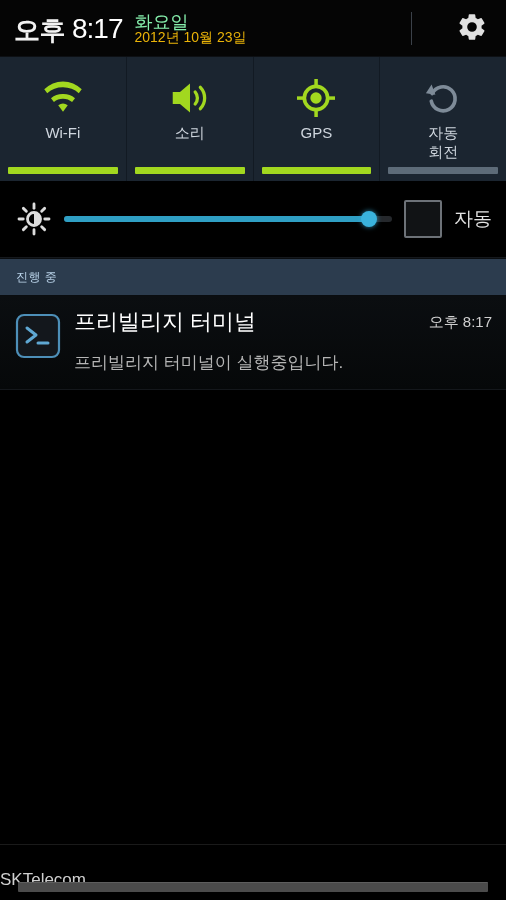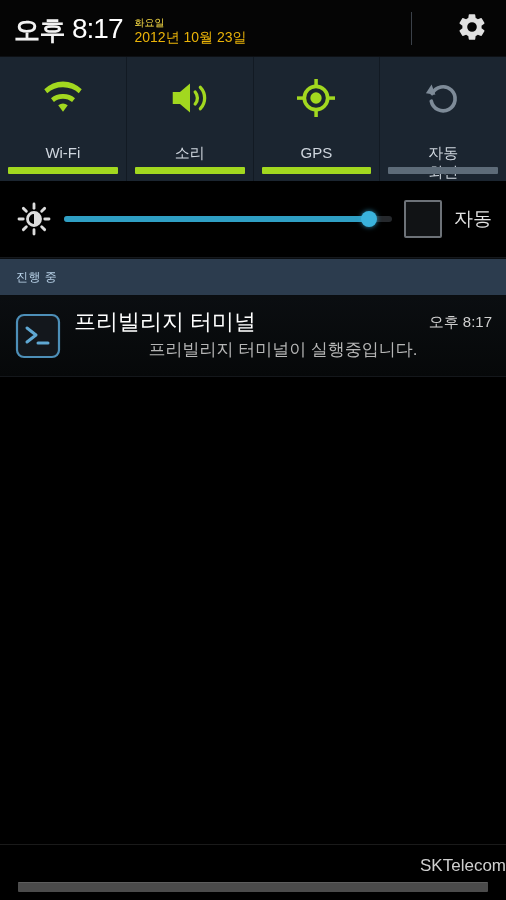--- a/index.html
+++ b/index.html
@@ -51,22 +51,22 @@
     margin-top: 1px;
   }
   .datewrap {
     margin-left: 12px;
     margin-top: 3px;
     display: flex;
     flex-direction: column;
     line-height: 15px;
   }
   .dateday {
-    color: #fde047;
-    font-size: 10px;
+    color: #86efac;
+    font-size: 18px;
   }
   .datefull {
     color: #eab308;
     font-size: 14px;
   }
   .hdr-divider {
     position: absolute;
     right: 94px;
     top: 12px;
     width: 1px;
@@ -95,21 +95,20 @@
     flex: 1 1 0;
     position: relative;
     display: flex;
     flex-direction: column;
     align-items: center;
     justify-content: flex-start;
     padding-top: 18px;
     box-sizing: border-box;
     border-right: 1px solid #121a23;
     cursor: pointer;
-    gap: 20px;
   }
   .toggle:last-child { border-right: none; }
   .toggle .ticon {
     height: 46px;
     display: flex;
     align-items: center;
     justify-content: center;
   }
   .toggle .tlabel {
     margin-top: 2px;
@@ -252,38 +251,37 @@
   .notif-time {
     color: #cfcfcf;
     font-size: 15px;
     margin-left: 10px;
     flex: 0 0 auto;
   }
   .notif-text {
     color: #b6b6b6;
     font-size: 17px;
     line-height: 24px;
-    margin-top: 2px;
-    text-align: center;
+    margin-top: 15px;
   }
 
   
   .footer {
     height: 55px;
     background: #000000;
     position: relative;
     border-top: 1px solid #1a1a1a;
     flex: 0 0 auto;
   }
   .carrier {
     position: absolute;
-    top: 11px;
+    top: 25px;
     left: 0;
     right: 0;
-    text-align: right;
+    text-align: left;
     color: #cfcfcf;
     font-size: 17px;
   }
   .handle {
     position: absolute;
     left: 18px;
     right: 18px;
     bottom: 8px;
     height: 9px;
     background: #4b4b4b;

